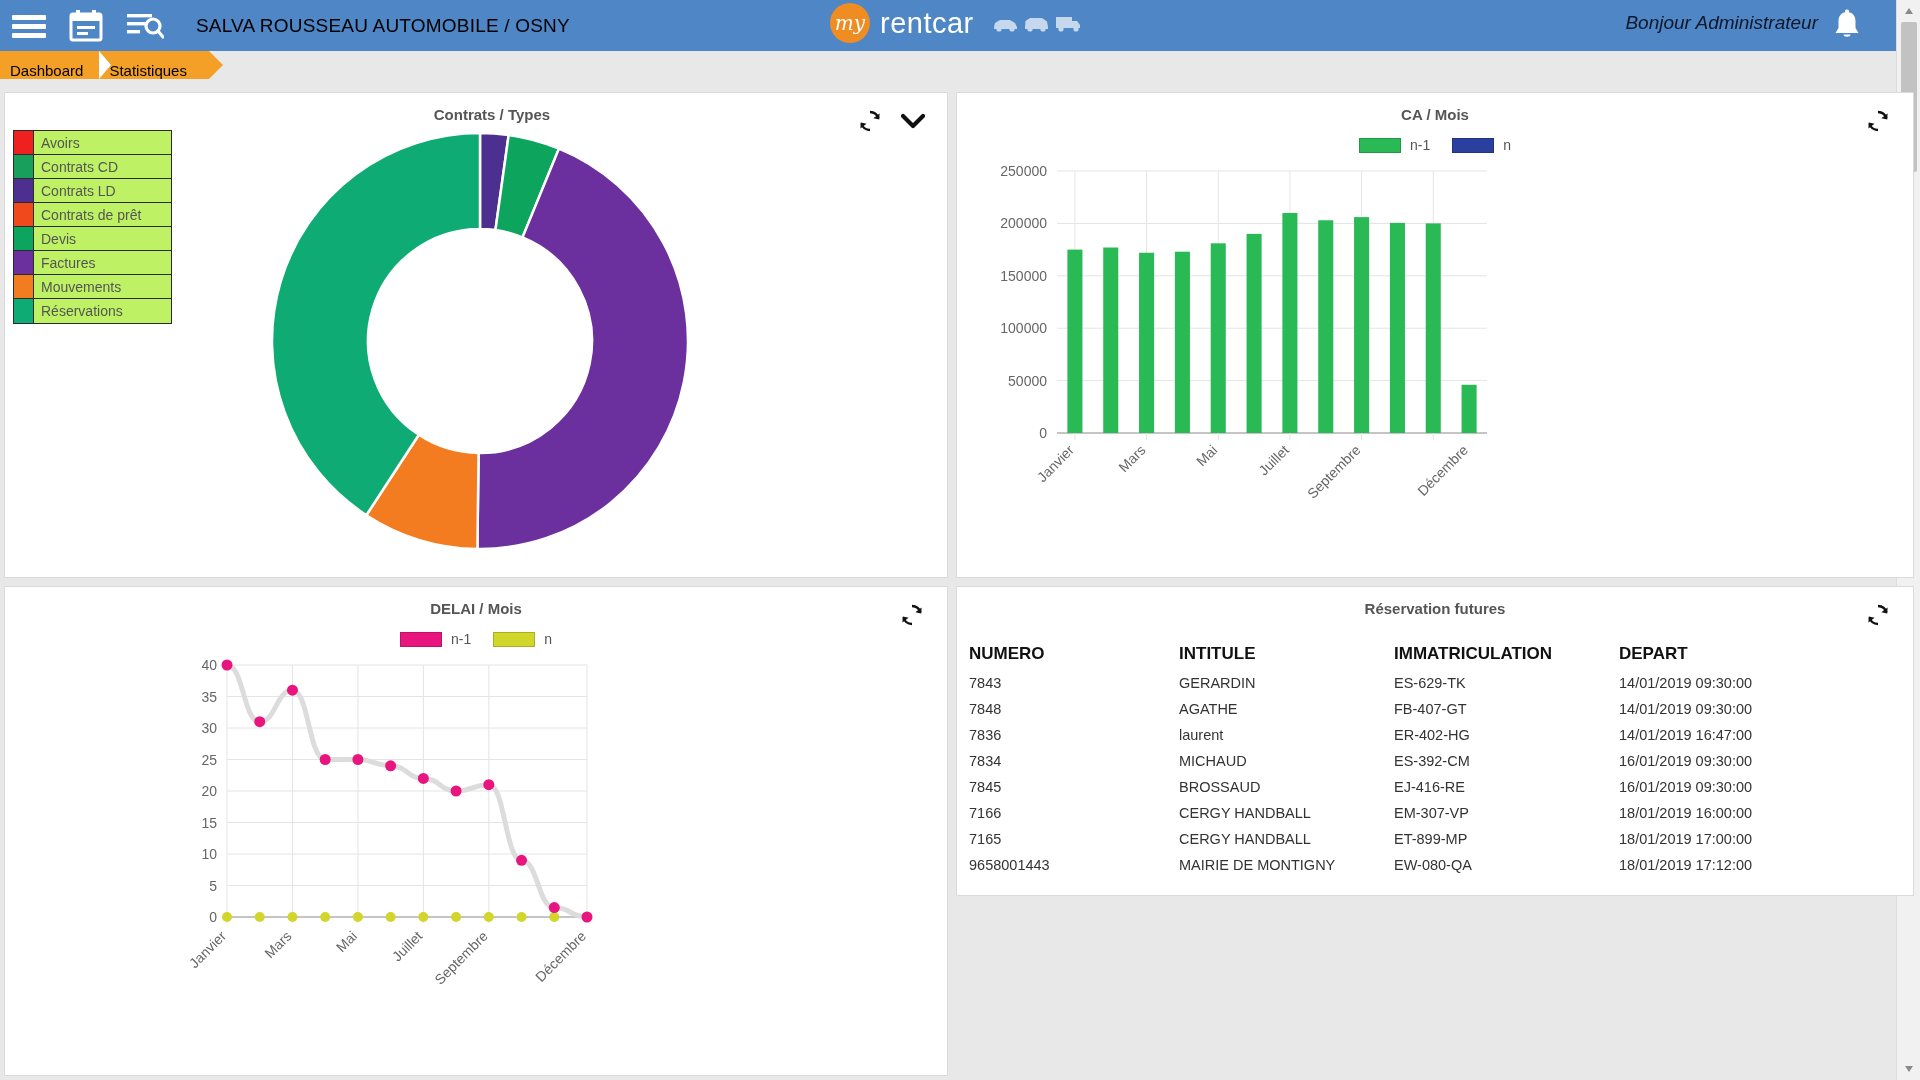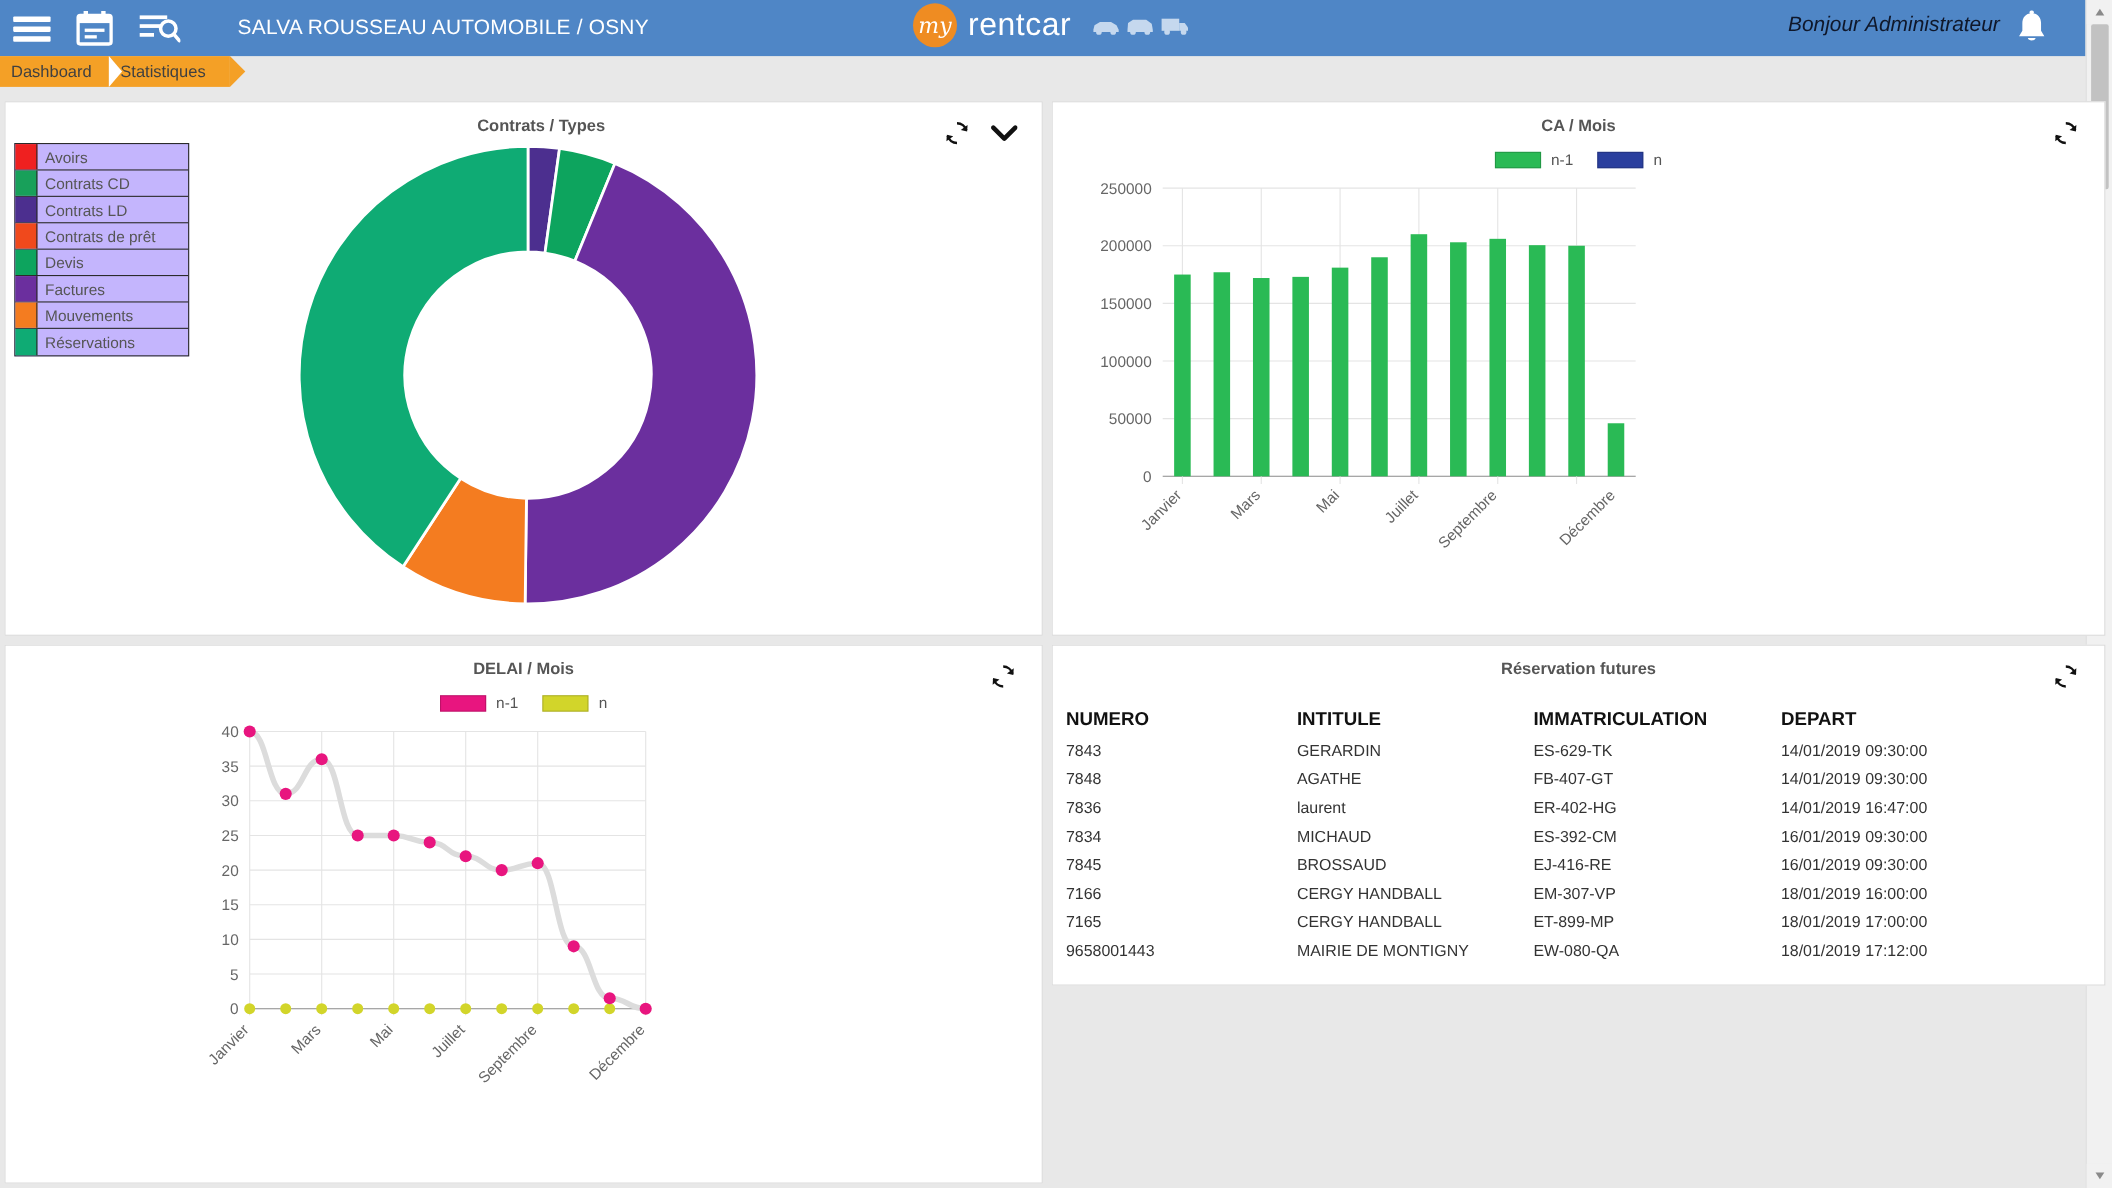--- a/index.html
+++ b/index.html
@@ -22,22 +22,22 @@
 
   .hamburger span {
     position: absolute; left: 2px; width: 34px; height: 5px;
     background: #fff; border-radius: 1px;
   }
   .hamburger span:nth-child(1) { top: 6px; }
   .hamburger span:nth-child(2) { top: 15px; }
   .hamburger span:nth-child(3) { top: 24px; }
 
   .company-name {
-    color: #ffffff; font-size: 19px; letter-spacing: .2px;
-    margin-left: 32px; white-space: nowrap;
+    color: #000000; font-size: 19px; letter-spacing: .2px;
+    margin-left: 12px; white-space: nowrap;
   }
 
   .brand {
     position: absolute; left: 830px; top: 3px;
     display: flex; align-items: center; gap: 10px;
   }
   .brand-circle {
     width: 40px; height: 40px; border-radius: 50%;
     background: #ef8c22; display: flex; align-items: center; justify-content: center;
     color: #fff; font-size: 20px; font-style: italic;
@@ -66,22 +66,22 @@
     position: absolute; top: 22px; left: 4px; width: 16px; height: 150px;
     background: #c2c2c2; border-radius: 2px;
   }
 
   
   .breadcrumb {
     position: absolute; top: 51px; left: 0;
     height: 28px; display: flex; align-items: stretch;
   }
   .crumb {
-    background: #f4a026; color: #404040; font-size: 15px;
-    display: flex; align-items: center; padding: 0 16px 0 10px;
+    background: #f4a026; color: #000000; font-size: 15px;
+    display: flex; align-items: flex-end; padding: 0 16px 0 10px;
     position: relative; cursor: pointer;
   }
   .crumb::after {
     content: ""; position: absolute; right: -14px; top: 0;
     width: 0; height: 0;
     border-top: 14px solid transparent;
     border-bottom: 14px solid transparent;
     border-left: 14px solid #f4a026;
     z-index: 2;
   }
@@ -112,21 +112,21 @@
   }
   .panel-tools {
     position: absolute; top: 15px; right: 22px;
     display: flex; align-items: center; gap: 18px;
   }
   .tool-btn { cursor: pointer; line-height: 0; }
 
   
   .pie-legend {
     position: absolute; left: 8px; top: 37px;
-    border: 1px solid #2b2b2b; background: #c4b5fd;
+    border: 1px solid #2b2b2b; background: #bef264;
   }
   .pl-row {
     display: flex; align-items: stretch; height: 24px;
     border-bottom: 1px solid #2b2b2b;
   }
   .pl-row:last-child { border-bottom: none; }
   .pl-swatch { width: 20px; border-right: 1px solid #2b2b2b; }
   .pl-label {
     width: 137px; font-size: 14px; color: #555;
     display: flex; align-items: center; padding-left: 7px;

